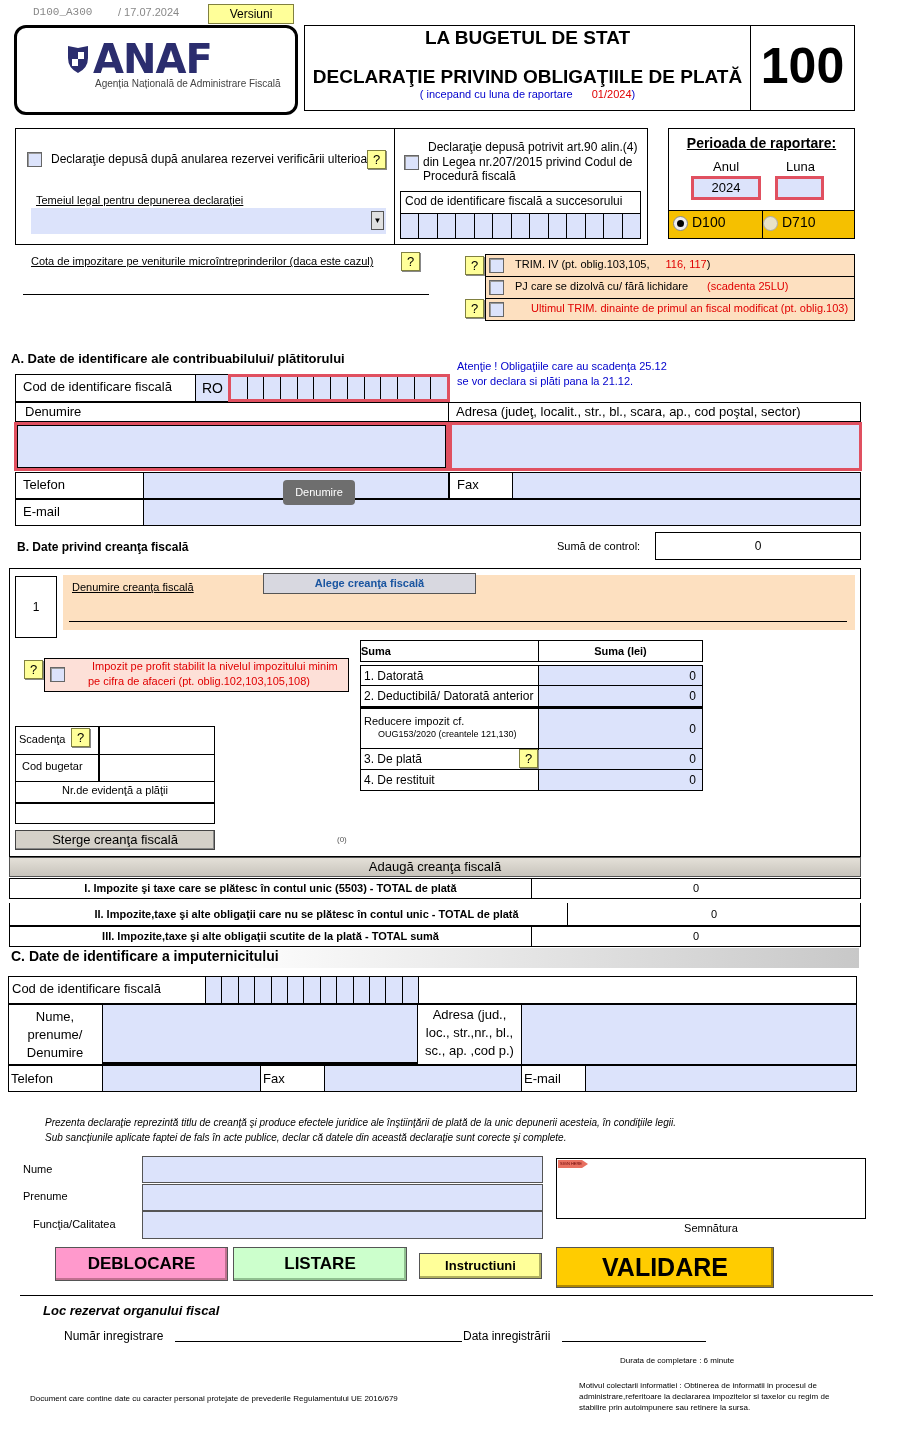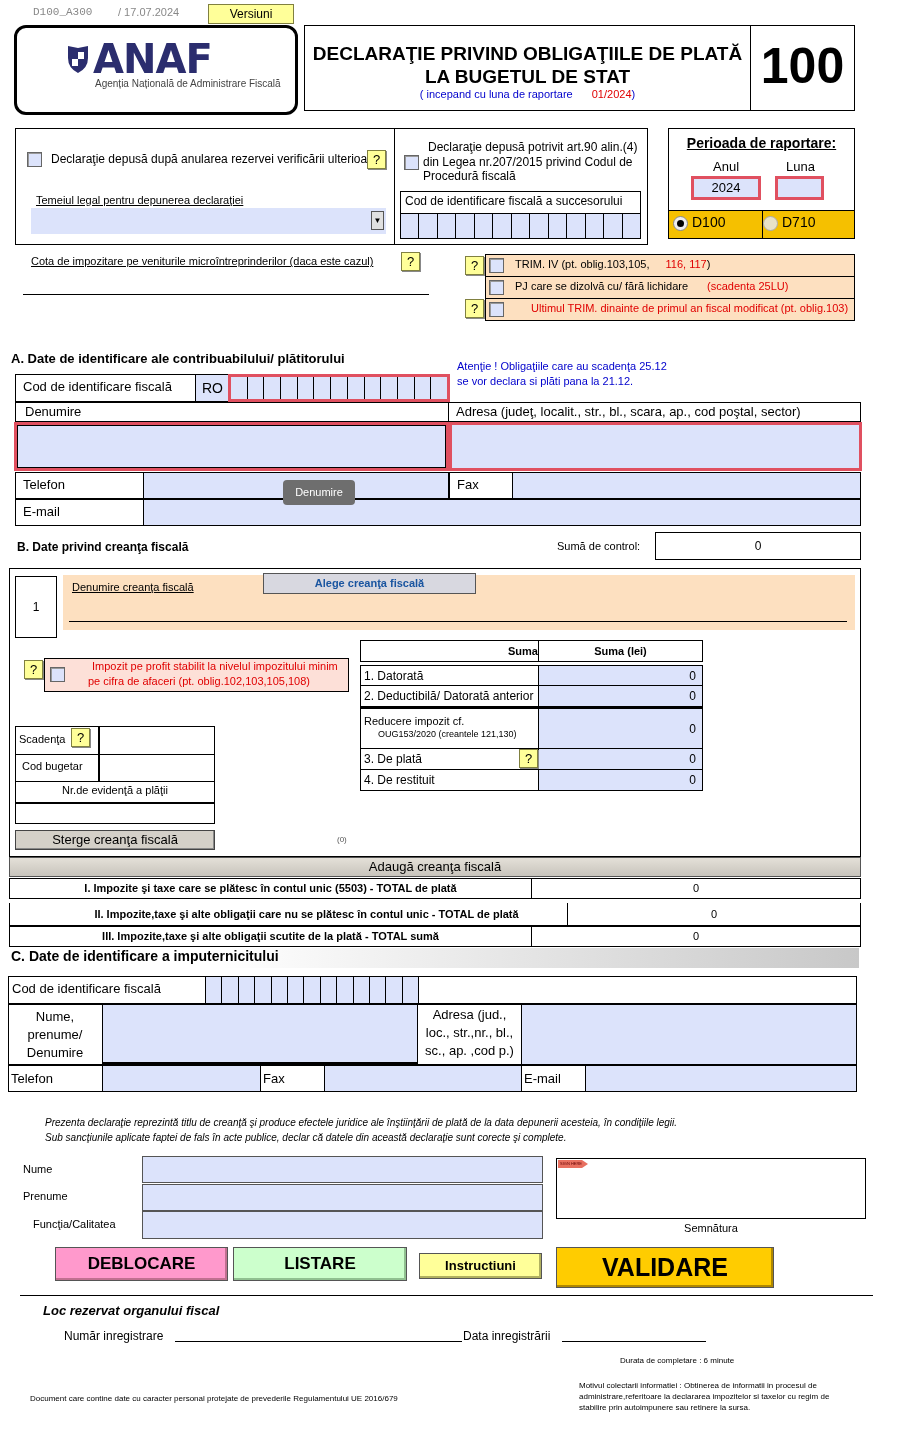--- a/index.html
+++ b/index.html
@@ -33,22 +33,22 @@
 <div class="abs" style="left:14px;top:25px;width:284px;height:90px;border:3px solid #000;border-radius:12px;">
   <svg class="abs" style="left:48px;top:16px;" width="26" height="30" viewBox="0 0 26 30">
     <path d="M3 2 L13 4 L23 2 L23 14 Q23 24 13 29 Q3 24 3 14 Z" fill="#2b2d6e"></path>
     <path d="M13 8 L19 8 L19 15 L13 15 Z M7 15 L13 15 L13 22 L7 22 Z" fill="#fff"></path>
   </svg>
   <div class="lbl" style="left:76px;top:8px;font-size:40px;font-weight:900;color:#2b2d6e;letter-spacing:-1px;font-family:'DejaVu Sans',sans-serif;">ANAF</div>
   <div class="lbl" style="left:78px;top:50px;font-size:10px;color:#444;">Agenția Națională de Administrare Fiscală</div>
 </div>
 
 <div class="bx" style="left:304px;top:25px;width:447px;height:86px;">
+  <div style="text-align:center;font-weight:bold;font-size:19px;line-height:23px;">LA BUGETUL DE STAT</div>
   <div style="text-align:center;font-weight:bold;font-size:19px;margin-top:16px;line-height:23px;">DECLARAŢIE PRIVIND OBLIGAŢIILE DE PLATĂ</div>
-  <div style="text-align:center;font-weight:bold;font-size:19px;line-height:23px;">LA BUGETUL DE STAT</div>
   <div style="text-align:center;font-size:11px;"><span class="blue">( incepand cu luna de raportare </span><span class="red">01/2024</span><span class="blue">)</span></div>
 </div>
 <div class="bx" style="left:750px;top:25px;width:105px;height:86px;font-size:50px;font-weight:bold;text-align:center;line-height:80px;">100</div>
 
 <div class="bx" style="left:15px;top:128px;width:380px;height:117px;"></div>
 <div class="chk" style="left:27px;top:152px;"></div>
 <div class="lbl" style="left:51px;top:152px;font-size:12px;">Declaraţie depusă după anularea rezervei verificării ulterioare</div>
 <div class="qbtn" style="left:367px;top:150px;">?</div>
 <div class="lbl" style="left:36px;top:194px;font-size:11px;text-decoration:underline;">Temeiul legal pentru depunerea declaraţiei</div>
 <div class="abs fill" style="left:31px;top:208px;width:355px;height:26px;">
@@ -159,21 +159,21 @@
 <div class="lbl" style="left:72px;top:581px;font-size:11px;text-decoration:underline;">Denumire creanţa fiscală</div>
 <div class="btn" style="left:263px;top:573px;width:213px;height:21px;background:#d8d8e0;border:1px solid #555;color:#1a55a0;font-size:11px;line-height:19px;">Alege creanţa fiscală</div>
 
 <div class="qbtn" style="left:24px;top:660px;">?</div>
 <div class="abs" style="left:44px;top:658px;width:305px;height:34px;background:#fde0d8;border:1px solid #000;"></div>
 <div class="chk" style="left:50px;top:667px;"></div>
 <div class="lbl red" style="left:76px;top:660px;font-size:11px;">Impozit pe profit stabilit la nivelul impozitului minim</div>
 <div class="lbl red" style="left:72px;top:675px;font-size:11px;">pe cifra de afaceri (pt. oblig.102,103,105,108)</div>
 
 <div class="abs" style="left:360px;top:640px;width:343px;height:22px;border:1px solid #000;display:flex;font-size:11px;font-weight:bold;">
-  <div style="width:178px;border-right:1px solid #000;text-align:right;line-height:20px;">Suma</div>
+  <div style="width:178px;border-right:1px solid #000;text-align:left;line-height:20px;">Suma</div>
   <div style="flex:1;text-align:center;line-height:20px;">Suma (lei)</div>
 </div>
 <div class="sumrow" style="top:665px;height:21px;border-top:1px solid #000;">
     <div class="l">1. Datorată</div>
     <div class="r">0</div>
   </div>
 <div class="sumrow" style="top:686px;height:21px;">
     <div class="l">2. Deductibilă/ Datorată anterior</div>
     <div class="r">0</div>
   </div>
@@ -266,21 +266,21 @@
 <div class="bx" style="left:8px;top:1065px;width:849px;height:27px;"></div>
 <div class="lbl" style="left:11px;top:1071px;font-size:13px;">Telefon</div>
 <div class="abs fill" style="left:102px;top:1066px;width:158px;height:25px;border-left:1px solid #000;"></div>
 <div class="lbl" style="left:263px;top:1071px;font-size:13px;">Fax</div>
 <div class="abs fill" style="left:324px;top:1066px;width:197px;height:25px;border-left:1px solid #000;"></div>
 <div class="abs" style="left:260px;top:1066px;width:1px;height:25px;background:#000;"></div>
 <div class="abs" style="left:521px;top:1066px;width:1px;height:25px;background:#000;"></div>
 <div class="lbl" style="left:524px;top:1071px;font-size:13px;">E-mail</div>
 <div class="abs fill" style="left:585px;top:1066px;width:271px;height:25px;border-left:1px solid #000;"></div>
 
-<div class="lbl" style="left:45px;top:1117px;font-size:10px;font-style:italic;">Prezenta declaraţie reprezintă titlu de creanţă şi produce efectele juridice ale înştiinţării de plată de la data depunerii acesteia, în condiţiile legii.</div>
+<div class="lbl" style="left:45px;top:1117px;font-size:10px;font-style:italic;">Prezenta declaraţie reprezintă titlu de creanţă şi produce efectele juridice ale înştiinţării de plată de la unic depunerii acesteia, în condiţiile legii.</div>
 <div class="lbl" style="left:45px;top:1132px;font-size:10px;font-style:italic;">Sub sancţiunile aplicate faptei de fals în acte publice, declar că datele din această declaraţie sunt corecte şi complete.</div>
 
 <div class="lbl" style="left:23px;top:1163px;font-size:11px;">Nume</div>
 <div class="abs fill" style="left:142px;top:1156px;width:401px;height:27px;border:1px solid #555;"></div>
 <div class="lbl" style="left:23px;top:1190px;font-size:11px;">Prenume</div>
 <div class="abs fill" style="left:142px;top:1184px;width:401px;height:27px;border:1px solid #555;"></div>
 <div class="lbl" style="left:23px;top:1218px;font-size:11px;padding-left:10px;">Funcţia/Calitatea</div>
 <div class="abs fill" style="left:142px;top:1211px;width:401px;height:28px;border:1px solid #555;"></div>
 
 <div class="bx" style="left:556px;top:1158px;width:310px;height:61px;">

